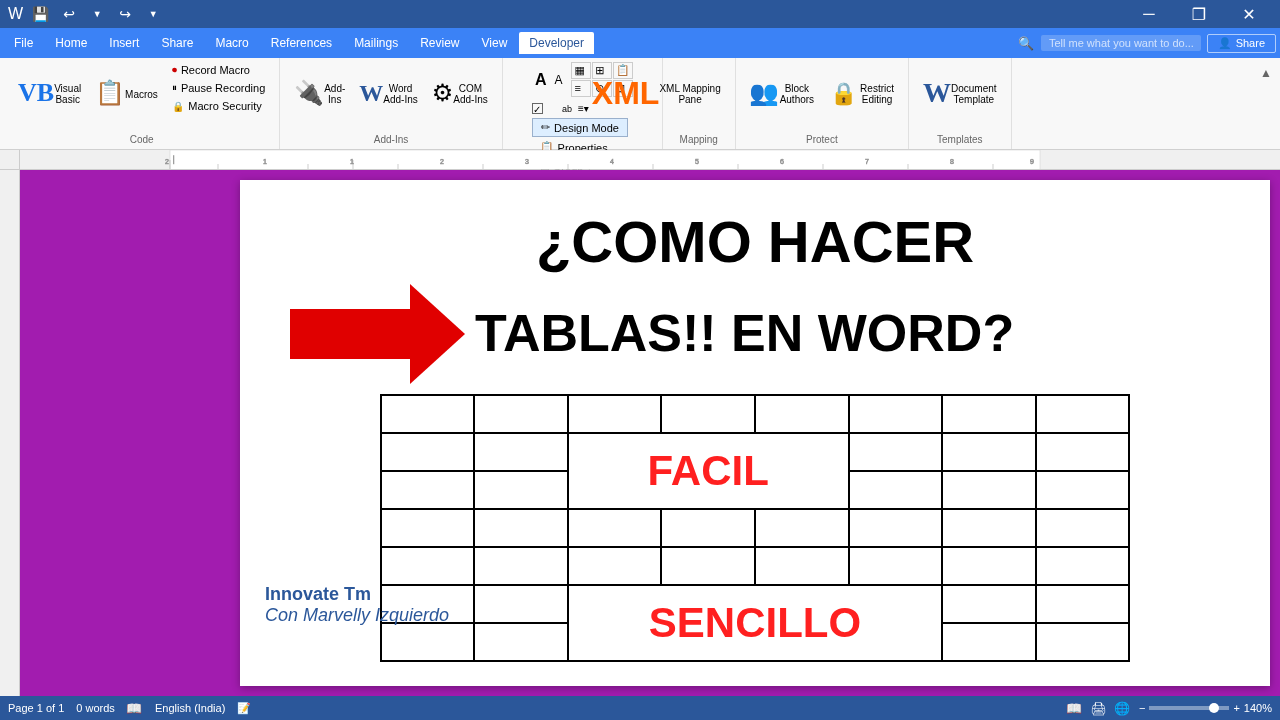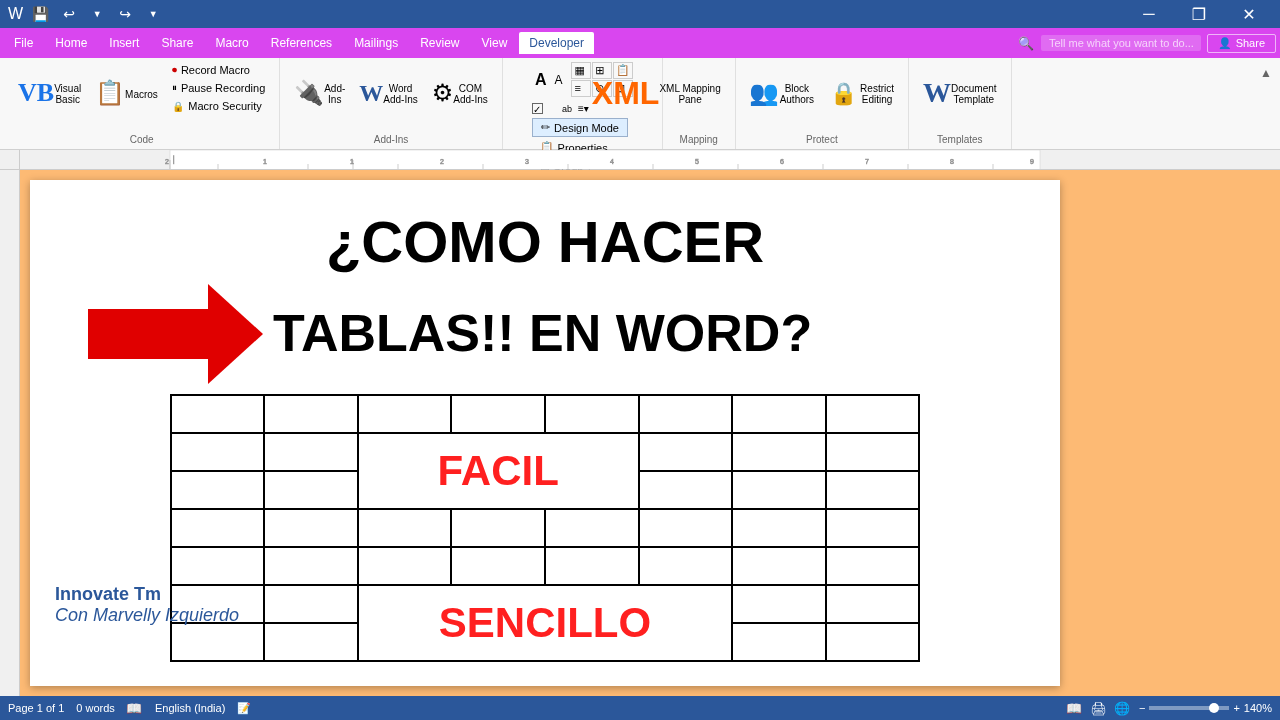--- a/index.html
+++ b/index.html
@@ -18,21 +18,21 @@
     }
     #title-bar-left { display: flex; align-items: center; gap: 8px; }
     #title-bar-center { flex: 1; text-align: center; font-size: 12px; }
     #title-bar-right { display: flex; align-items: center; gap: 4px; }
     .title-btn { width: 46px; height: 28px; display: flex; align-items: center; justify-content: center; cursor: pointer; font-size: 16px; color: white; }
     .qs-icon { width: 20px; height: 20px; display: flex; align-items: center; justify-content: center; color: white; font-size: 14px; cursor: pointer; }
 
     
     #menu-bar {
       height: 30px;
-      background: #d946ef;
+      background: #3b82f6;
       display: flex;
       align-items: center;
       padding: 0 4px;
       gap: 2px;
     }
     .menu-item {
       padding: 4px 10px;
       color: white;
       font-size: 12px;
       cursor: pointer;
@@ -151,23 +151,23 @@
     }
     #left-ruler {
       width: 20px;
       background: #f0f0f0;
       border-right: 1px solid #ccc;
     }
     #document-area {
       flex: 1;
       overflow: auto;
       display: flex;
-      justify-content: flex-start;
+      justify-content: flex-end;
       padding: 10px;
-      background: #fdba74;
+      background: #a21caf;
     }
     #document-page {
       width: 1030px;
       min-height: 480px;
       background: white;
       box-shadow: 0 2px 8px rgba(0,0,0,0.3);
       padding: 30px 50px 30px 50px;
       position: relative;
     }
 
@@ -178,21 +178,21 @@
       text-align: center;
       color: black;
       line-height: 1.1;
       margin-bottom: 10px;
       font-family: Arial Black, Arial, sans-serif;
     }
 
     .red-arrow-container {
       display: flex;
       align-items: center;
-      margin: 5px 8px;
+      margin: 5px 0;
     }
     .arrow-body {
       display: inline-flex;
       align-items: center;
     }
     .arrow-rect {
       width: 120px;
       height: 50px;
       background: #e00000;
     }

